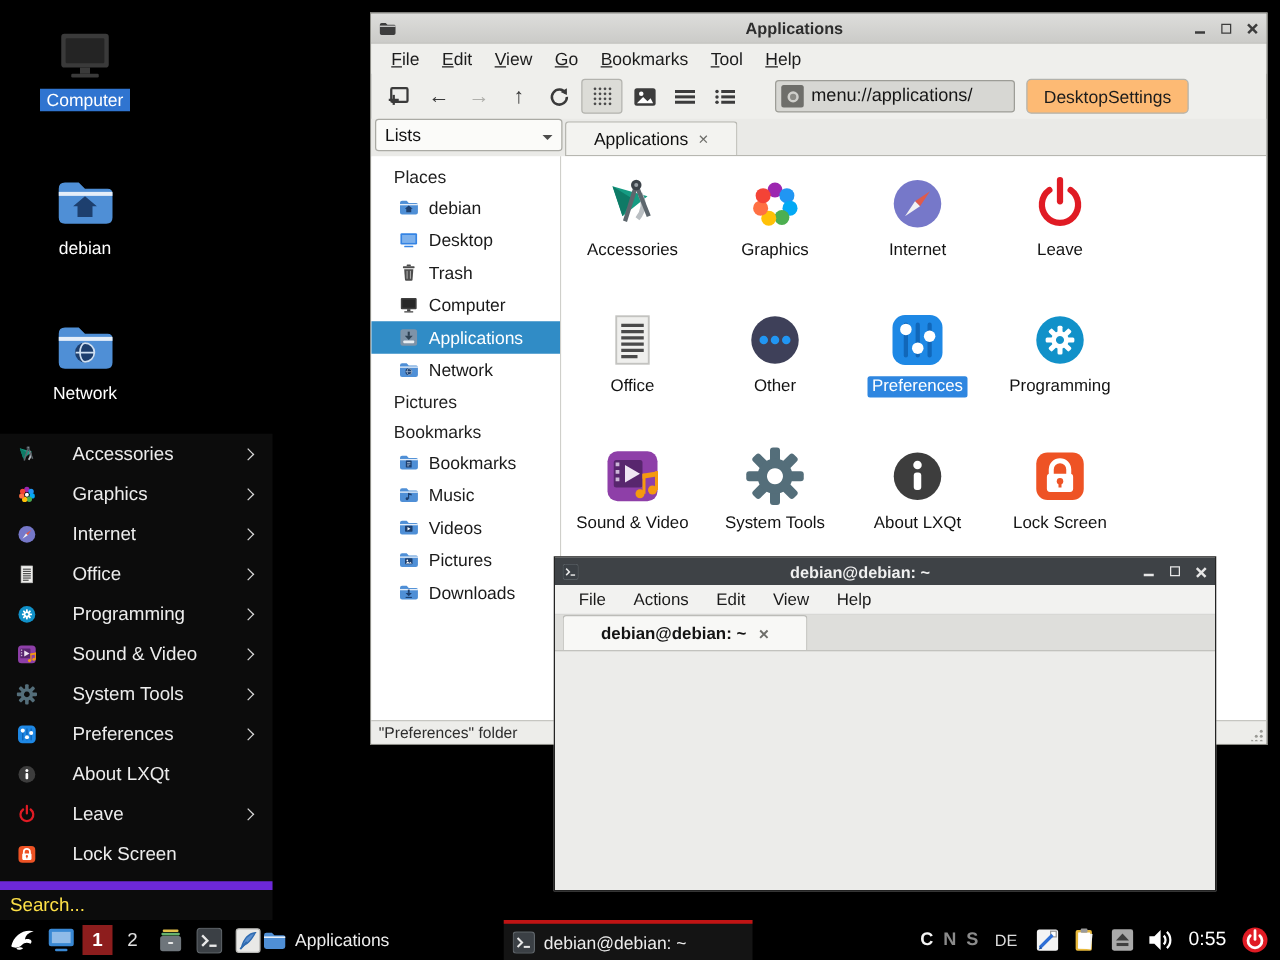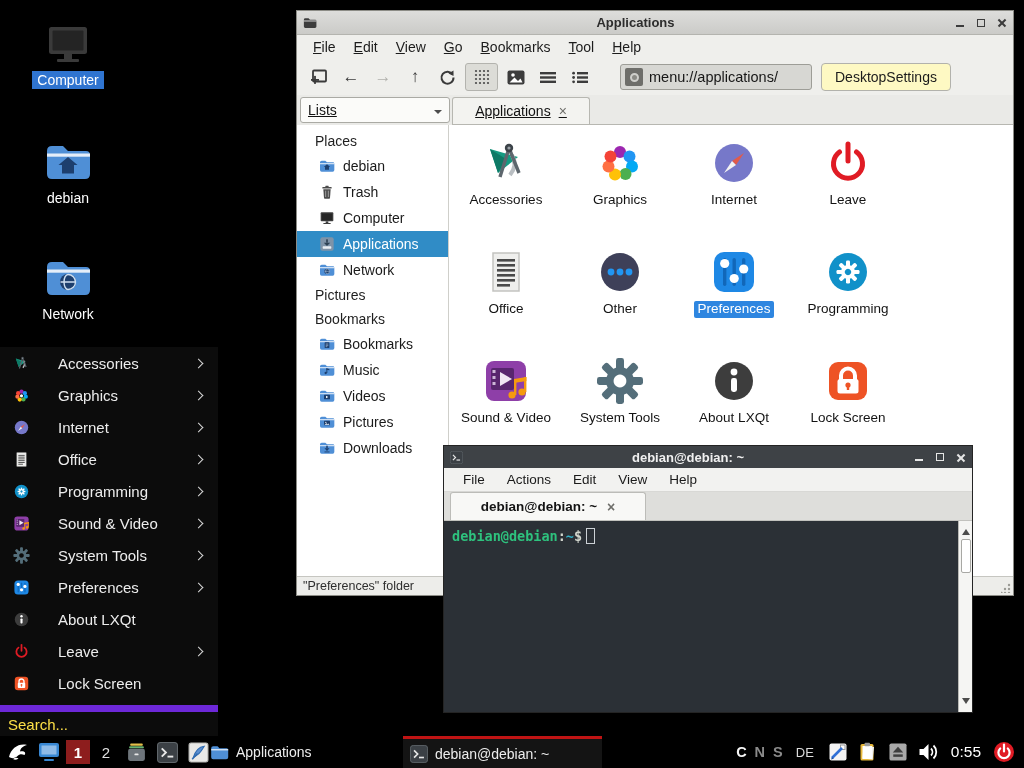--- a/index.html
+++ b/index.html
@@ -39,22 +39,22 @@
   .fm-menu-item { display:inline-block; padding:2px 8px; color:#1c1c1c; }
   .fm-menu-item::first-letter { text-decoration:underline; }
   #fm .toolbar { height:36px; display:flex; align-items:center; padding:0 8px; gap:4px; }
   .tb-btn { width:28px; height:26px; display:flex; align-items:center; justify-content:center; color:#3a3a3a; font-size:17px; }
   .tb-btn.disabled { color:#b0b0ac; }
   .tb-btn.pressed { background:#dcdcd7; border:1px solid #b3b3ae; border-radius:3px; width:33px; height:28px; }
   .addr { margin-left:22px; width:192px; height:26px; background:#d7d7d3; border:1px solid #9d9d97; border-radius:3px; display:flex; align-items:center; padding:0 4px; gap:6px; }
   .addr-ico { width:18px; height:18px; background:#6e6e6a; border-radius:2px; display:flex; align-items:center; justify-content:center; }
   .addr-ico i { display:block; width:9px; height:9px; border:2px solid #cfcfcb; border-radius:50%; background:#8b8b86; }
   .addr-text { font-size:14.5px; color:#161616; white-space:nowrap; }
-  .ds-btn { margin-left:5px; height:28px; padding:0 13px; background:#fef9c3; border:1px solid #b2b2ac; border-radius:4px; font-size:14px; display:flex; align-items:center; color:#1c1c1c; }
-  #fm .row2 { height:30px; display:flex; align-items:flex-end; background:#eaeae7;text-decoration:underline; }
+  .ds-btn { margin-left:5px; height:28px; padding:0 13px; background:#fdba74; border:1px solid #b2b2ac; border-radius:4px; font-size:14px; display:flex; align-items:center; color:#1c1c1c; }
+  #fm .row2 { height:30px; display:flex; align-items:flex-start; background:#eaeae7; }
   .lists-combo { width:150px; height:26px; margin:0 2px 2px 3px; background:#fbfbf9; border:1px solid #aaaaa4; border-radius:3px; display:flex; align-items:center; padding:0 7px; font-size:14px; }
   .combo-arrow { margin-left:auto; border:4px solid transparent; border-top-color:#4c4c4c; margin-top:7px; }
   .fm-tabbar { flex:1; align-self:stretch; display:flex; align-items:flex-end; border-bottom:1px solid #b7b7b1; }
   .fm-tab { width:138px; height:27px; background:#f3f3f0; border:1px solid #b7b7b1; border-bottom:none; border-radius:3px 3px 0 0; display:flex; align-items:center; justify-content:center; gap:8px; font-size:14px; }
   .tab-x { color:#6e6e6a; font-size:14px; line-height:1; }
   #fm .body { flex:1; display:flex; min-height:0; }
   #fm .sidebar { width:152px; background:#fff; border-right:1px solid #cfcfca; padding-top:4px; font-size:14px; overflow:hidden; }
   .sb-head { padding:4px 0 4px 18px; color:#1f1f1f; }
   .sb-row { height:26px; display:flex; align-items:center; padding-left:22px; gap:8px; color:#1a1a1a; }
   .sb-row.sel { background:#308cc6; color:#fff; }
@@ -456,20 +456,28 @@
     <div class="sidebar">
       <div class="sb-head">Places</div>
       <div class="sb-row">
         <svg class="i16" viewBox="0 0 48 40" style="color:#4f8fd6">
             <use href="#sym-folder"></use>
             <path d="M24 15 l9.5 8 h-3.5 v8.5 h-12 v-8.5 H14.5 z" fill="#1d3f6e"></path>
           </svg>
         <span>debian</span>
       </div>
       <div class="sb-row">
+        <svg class="i16" viewBox="0 0 48 44">
+            <rect x="4" y="6" width="40" height="27" rx="3" fill="#3584e4"></rect>
+            <rect x="8" y="10" width="32" height="19" fill="#7db1ec"></rect>
+            <rect x="13" y="36" width="22" height="3.5" rx="1.5" fill="#3584e4"></rect>
+          </svg>
+        <span>Desktop</span>
+      </div>
+      <div class="sb-row">
         <svg class="i16" viewBox="0 0 48 48">
             <rect x="10" y="9" width="28" height="4.5" rx="1.5" fill="#4c4c4c"></rect>
             <rect x="19" y="5" width="10" height="4" rx="1.5" fill="#4c4c4c"></rect>
             <path d="M13 16 h22 l-2 26 q-0.2 2-2.5 2 h-13 q-2.3 0-2.5-2 z" fill="#4c4c4c"></path>
             <g stroke="#c9c9c9" stroke-width="2">
               <line x1="20" y1="20" x2="20" y2="39"></line>
               <line x1="28" y1="20" x2="28" y2="39"></line>
             </g>
           </svg>
         <span>Trash</span>
@@ -662,28 +670,20 @@
     <span class="term-menu-item">Edit</span>
     <span class="term-menu-item">View</span>
     <span class="term-menu-item">Help</span>
   </div>
   <div class="tabbar">
     <span class="term-tab">
       <span>debian@debian: ~</span>
       <span class="tab-x">×</span>
     </span>
   </div>
-  <div class="screen">
-    <div class="prompt"><span class="p-user">debian@debian</span><span class="p-colon">:</span><span class="p-path">~</span><span class="p-dollar">$</span><span class="cursor"></span></div>
-    <div class="term-scroll">
-      <span class="scroll-arrow up"></span>
-      <span class="scroll-thumb"></span>
-      <span class="scroll-arrow down"></span>
-    </div>
-  </div>
 </div>
 
 <div id="taskbar">
   <div class="tb-left">
     <span class="ql">
       <svg width="24" height="24" viewBox="0 0 24 24">
         <path d="M3 17 C5 8 13 3 21 5 C16 6.5 14.5 8.5 14 11.5 C18 10.5 20.5 12.5 18.5 15 C15.5 13.5 13.5 14 11.5 16 C9 18.5 5.5 18.8 3 17 Z" fill="#fff"></path>
         <path d="M7 19 C9 17.5 11 17.5 12.5 18.5 C10.5 20 8.5 20.2 7 19 Z" fill="#fff"></path>
       </svg>
     </span>

